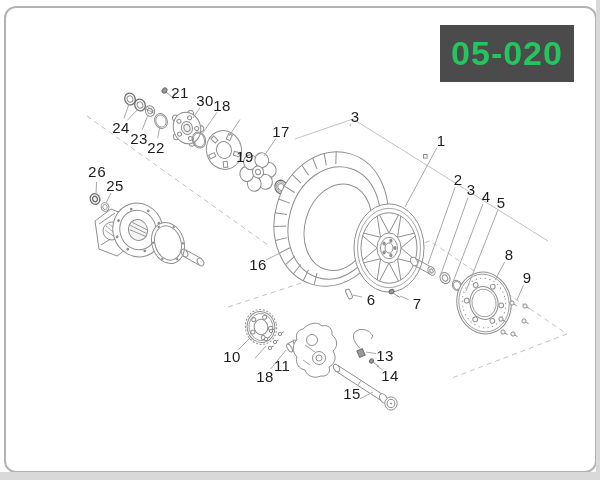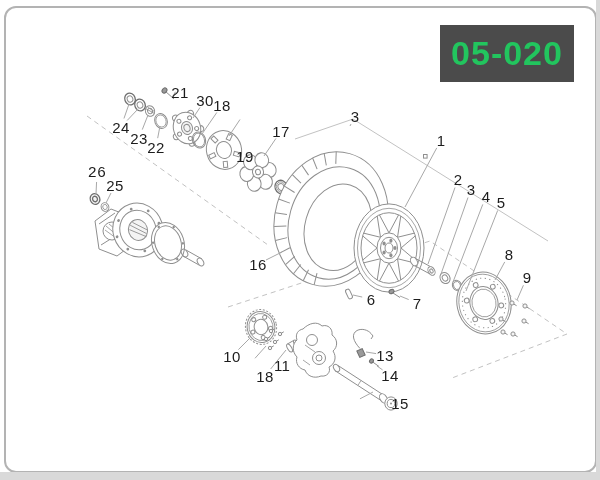--- a/index.html
+++ b/index.html
@@ -400,21 +400,21 @@
           <div class="callout" style="left: 355px; top: 116px;">3</div>
           <div class="callout" style="left: 371px; top: 299px;">6</div>
           <div class="callout" style="left: 417px; top: 303px;">7</div>
           <div class="callout" style="left: 509px; top: 254px;">8</div>
           <div class="callout" style="left: 527px; top: 277px;">9</div>
           <div class="callout" style="left: 232px; top: 356px;">10</div>
           <div class="callout" style="left: 249px; top: 365px; margin-left: 33px;">11</div>
           <div class="callout" style="left: 265px; top: 376px;">18</div>
           <div class="callout" style="left: 385px; top: 355px;">13</div>
           <div class="callout" style="left: 390px; top: 375px;">14</div>
-          <div class="callout" style="left: 352px; top: 403px; margin-left: 48px;">15</div>
+          <div class="callout" style="left: 352px; top: 393px;">15</div>
           <div class="callout" style="left: 258px; top: 264px;">16</div>
           <div class="callout" style="left: 281px; top: 131px;">17</div>
           <div class="callout" style="left: 222px; top: 105px; text-align: center;">18</div>
           <div class="callout" style="left: 245px; top: 112px; margin-top: 44px;">19</div>
           <div class="callout" style="left: 205px; top: 100px;">30</div>
           <div class="callout" style="left: 180px; top: 92px;">21</div>
           <div class="callout" style="left: 156px; top: 147px;">22</div>
           <div class="callout" style="left: 139px; top: 138px;">23</div>
           <div class="callout" style="left: 121px; top: 127px;">24</div>
           <div class="callout" style="left: 115px; top: 185px;">25</div>

